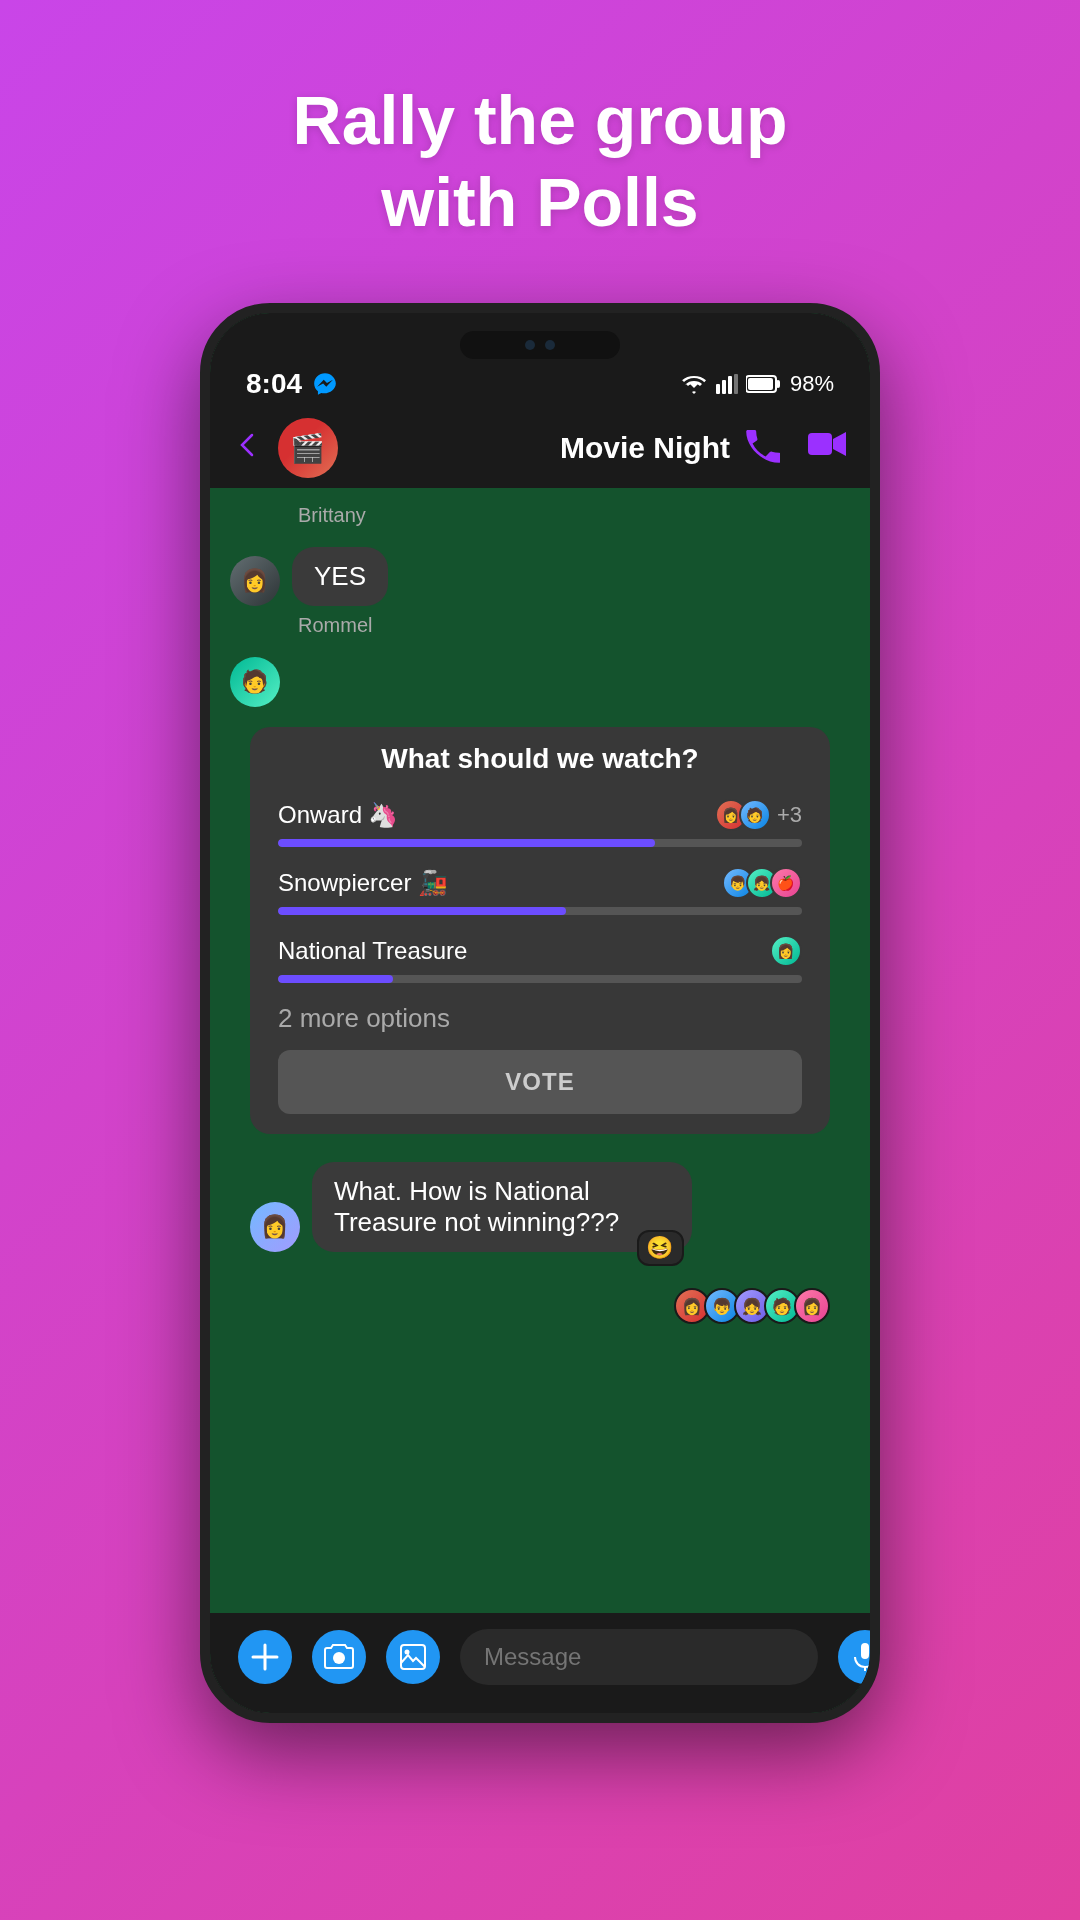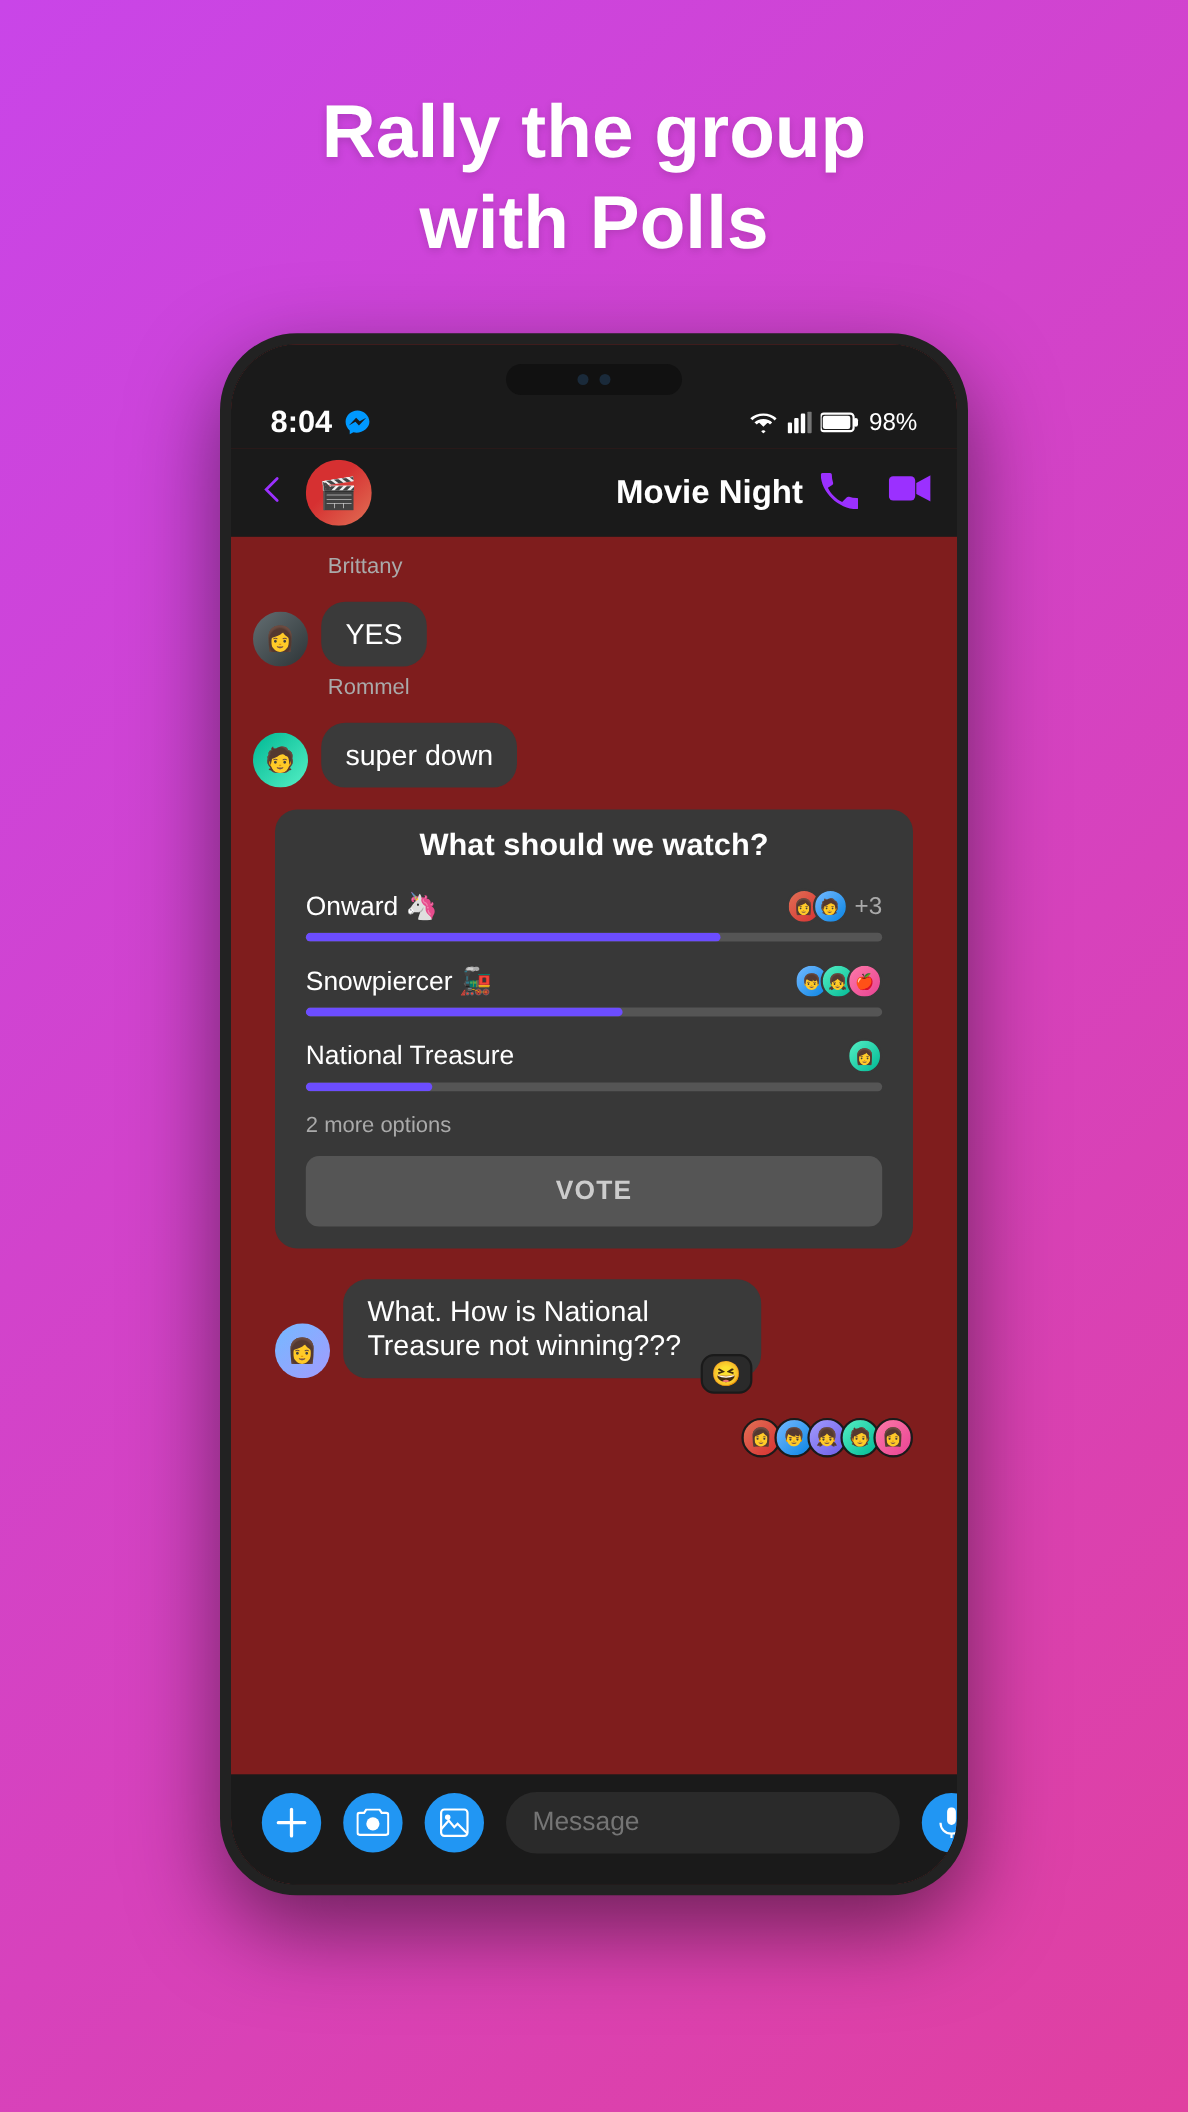--- a/index.html
+++ b/index.html
@@ -74,21 +74,21 @@
     .notch-dot {
       width: 10px;
       height: 10px;
       border-radius: 50%;
       background: #1a2a3a;
     }
 
     .phone-screen {
       width: 100%;
       height: 100%;
-      background: #7f1d1d;
+      background: #14532d;
       border-radius: 60px;
       overflow: hidden;
       display: flex;
       flex-direction: column;
     }
 
     
     .status-bar {
       display: flex;
       justify-content: space-between;
@@ -308,21 +308,21 @@
     }
 
     .poll-bar-fill {
       height: 100%;
       background: #6c4dff;
       border-radius: 4px;
     }
 
     .more-options {
       color: #aaa;
-      font-size: 20px;
+      font-size: 26px;
       margin: 8px 0 16px;
     }
 
     .vote-btn {
       width: 100%;
       background: #555;
       color: #ccc;
       border: none;
       border-radius: 12px;
       padding: 18px;
@@ -520,21 +520,20 @@
             <div class="bubble">YES</div>
           </div>
         </div>
 
         <div class="message-group">
           <div class="sender-name">Rommel</div>
           <div class="message-row">
             <div class="avatar-small">
               <div class="avatar-small-img avatar-rommel">🧑</div>
             </div>
-            <div class="bubble">super down</div>
           </div>
         </div>
 
         <div class="poll-card">
           <div class="poll-title">What should we watch?</div>
 
           
           <div class="poll-option">
             <div class="poll-option-row">
               <span class="poll-option-label">Onward 🦄</span>

